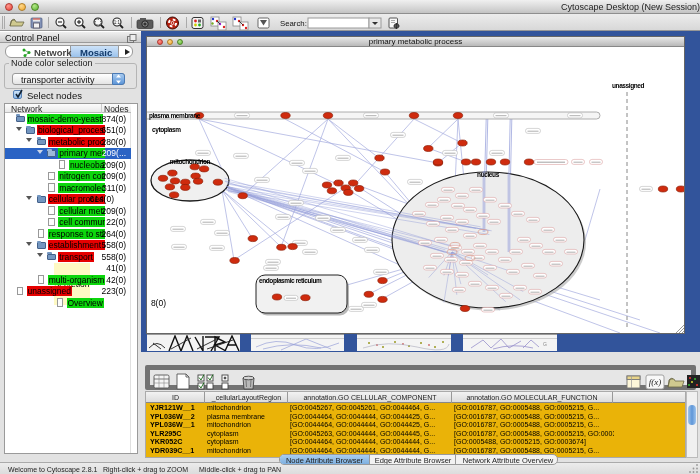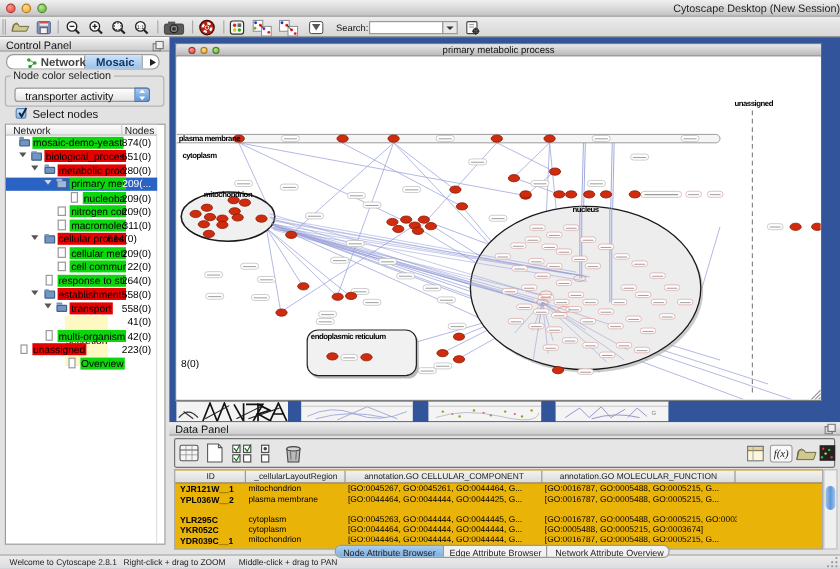--- a/index.html
+++ b/index.html
@@ -823,29 +823,22 @@
       <span style="position:absolute;right:5px;top:0.8px;font-size:8.5px;line-height:10px;color:#000">223(0)</span>
     </div>
 <div style="position:absolute;left:5px;top:297.0px;width:126px;height:11.5px;margin-left:40px;">
       <span style="position:absolute;left:11.5px;top:1px;width:6.5px;height:8.5px;background:#fdfdfd;border:0.6px solid #999"></span>
       <span style="position:absolute;left:21.5px;top:0.8px;font-size:8.5px;line-height:10px;background:#0cd60c;color:#000;padding:0 1px;white-space:nowrap;max-width:78.5px;overflow:hidden;display:inline-block">Overview</span>
       <span style="position:absolute;right:5px;top:0.8px;font-size:8.5px;line-height:10px;color:#000">8(0)</span>
     </div>
 </div>
 
 <div class="abs" style="left:141px;top:352px;width:559px;height:110px;background:#e2e2e2">
-  <div class="abs" style="left:0;top:0;width:559px;height:11px;background:linear-gradient(#efefef,#cdcdcd);border-bottom:1px solid #9a9a9a">
-    <span style="position:absolute;left:5px;top:0.5px;font-size:9px;color:#111">Data Panel</span>
-    <svg width="10" height="9" style="position:absolute;right:3px;top:1px">
-        <rect x="0.5" y="2.5" width="6" height="6" fill="none" stroke="#777"></rect>
-        <rect x="3" y="0.5" width="6" height="6" fill="#eee" stroke="#777"></rect>
-      </svg>
-  </div>
-
-  <div class="abs" style="left:4px;top:13px;width:551px;height:25px;border:1px solid #737373;border-radius:2px;background:#e6e6e6">
+
+  <div class="abs" style="left:4px;top:13px;width:551px;height:25px;border:5px solid #737373;border-radius:2px;background:#e6e6e6">
     <svg width="551" height="25">
 
       <g>
           <rect x="4" y="5" width="15" height="13" rx="1.5" fill="#f5f5f5" stroke="#555" stroke-width="0.9"></rect>
         <line x1="4" y1="9" x2="19" y2="9" stroke="#555" stroke-width="0.8"></line>
           <line x1="4" y1="13" x2="19" y2="13" stroke="#888" stroke-width="0.6"></line>
         <line x1="9" y1="5" x2="9" y2="18" stroke="#888" stroke-width="0.6"></line>
           <line x1="14" y1="5" x2="14" y2="18" stroke="#888" stroke-width="0.6"></line>
         </g>
 
@@ -915,20 +908,26 @@
     <div class="abs" style="left:0;top:12px;width:541px;height:54px;font-size:7px;color:#000;line-height:8.6px">
       <div style="position:absolute;left:0;top:0.0px;width:552px;height:8.6px;white-space:nowrap">
           <span style="position:absolute;left:4px;font-weight:bold;font-size:7.2px">YJR121W__1</span>
           <span style="position:absolute;left:61px">mitochondrion</span>
           <span style="position:absolute;left:144px;overflow:hidden;width:162px">[GO:0045267, GO:0045261, GO:0044464, G...</span>
           <span style="position:absolute;left:308px;overflow:hidden;width:160px">[GO:0016787, GO:0005488, GO:0005215, G...</span>
         </div>
 <div style="position:absolute;left:0;top:8.6px;width:552px;height:8.6px;white-space:nowrap">
           <span style="position:absolute;left:4px;font-weight:bold;font-size:7.2px">YPL036W__2</span>
           <span style="position:absolute;left:61px">plasma membrane</span>
+          <span style="position:absolute;left:144px;overflow:hidden;width:162px">[GO:0044464, GO:0044444, GO:0044425, G...</span>
+          <span style="position:absolute;left:308px;overflow:hidden;width:160px">[GO:0016787, GO:0005488, GO:0005215, G...</span>
+        </div>
+<div style="position:absolute;left:0;top:17.2px;width:552px;height:8.6px;white-space:nowrap">
+          <span style="position:absolute;left:4px;font-weight:bold;font-size:7.2px">YPL036W__1</span>
+          <span style="position:absolute;left:61px">mitochondrion</span>
           <span style="position:absolute;left:144px;overflow:hidden;width:162px">[GO:0044464, GO:0044444, GO:0044425, G...</span>
           <span style="position:absolute;left:308px;overflow:hidden;width:160px">[GO:0016787, GO:0005488, GO:0005215, G...</span>
         </div>
 <div style="position:absolute;left:0;top:25.8px;width:552px;height:8.6px;white-space:nowrap">
           <span style="position:absolute;left:4px;font-weight:bold;font-size:7.2px">YLR295C</span>
           <span style="position:absolute;left:61px">cytoplasm</span>
           <span style="position:absolute;left:144px;overflow:hidden;width:162px">[GO:0045263, GO:0044444, GO:0044445, G...</span>
           <span style="position:absolute;left:308px;overflow:hidden;width:160px">[GO:0016787, GO:0005488, GO:0005215, GO:0003824, G...</span>
         </div>
 <div style="position:absolute;left:0;top:34.4px;width:552px;height:8.6px;white-space:nowrap">

